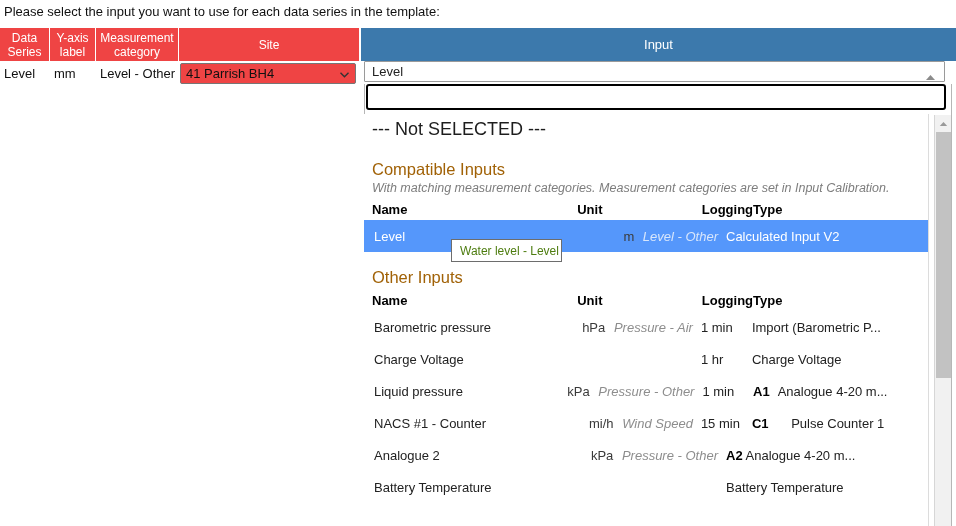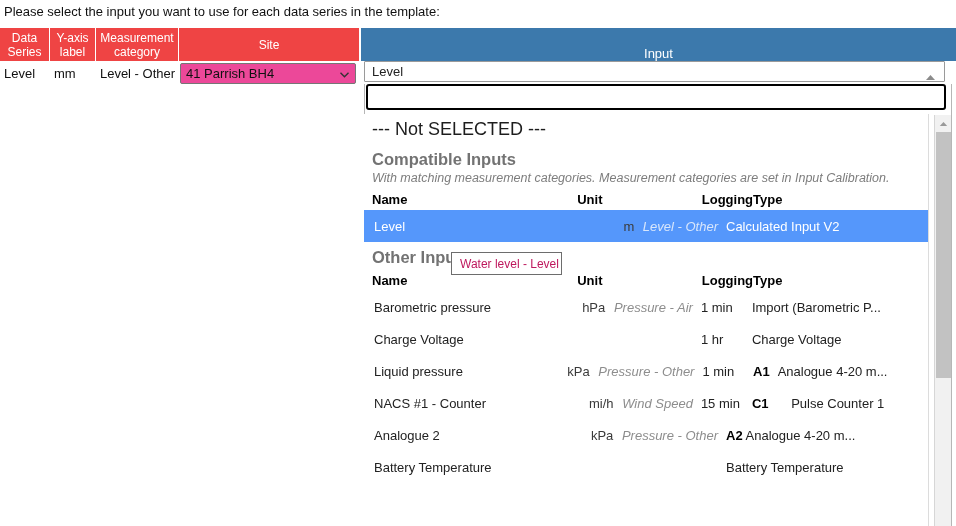--- a/index.html
+++ b/index.html
@@ -82,21 +82,21 @@
   .td-data  { width: 50px; padding-left: 4px; }
   .td-yaxis { width: 46px; padding-left: 4px; }
   .td-meas  { width: 83px; justify-content: center; }
   .td-site  { width: 180px; padding-left: 1px; }
 
   .site-select {
     width: 176px;
     height: 21px;
     box-sizing: border-box;
     border: 1px solid #767676;
-    background: #ec4899;
+    background: #ef4444;
     border-radius: 2px;
     font-family: "Liberation Sans", sans-serif;
     font-size: 13px;
     color: #111111;
     padding: 0 20px 0 5px;
     position: relative;
     display: flex;
     align-items: center;
     appearance: none;
     cursor: default;
@@ -116,21 +116,21 @@
   .input-head {
     position: absolute;
     left: 361px;
     top: 28px;
     width: 595px;
     height: 33px;
     background: #3c79ac;
     color: #ffffff;
     font-size: 13px;
     display: flex;
-    align-items: flex-end;
+    align-items: center;
     justify-content: center;
     box-sizing: border-box;
   }
 
   
   .combo-display {
     position: absolute;
     left: 364px;
     top: 61px;
     width: 581px;
@@ -203,25 +203,25 @@
     height: 30px;
     display: flex;
     align-items: center;
     padding-left: 8px;
     font-size: 18px;
     color: #1d1d1d;
   }
 
   .group-title {
     font-size: 16.5px;
-    font-weight: bold;
-    color: #737373;
+    font-weight: normal;
+    color: #a16207;
     padding-left: 8px;
     line-height: 19px;
-    margin-top: 6px;
+    margin-top: 16px;
   }
   .group-sub {
     font-size: 12.5px;
     font-style: italic;
     color: #7d7d7d;
     padding-left: 8px;
     line-height: 16px;
     margin-top: 1px;
   }
 
@@ -257,28 +257,28 @@
   .col-head .c-type-head { padding-left: 3px; }
 
   .unit-sym { color: #3a3a3a; }
   .unit-cat { color: #8d8d8d; font-style: italic; }
   .type-code { font-weight: bold; color: #000000; }
 
   
   .tooltip {
     position: absolute;
     left: 451px;
-    top: 252px;
+    top: 239px;
     width: 111px;
     height: 23px;
     box-sizing: border-box;
     background: #ffffff;
     border: 1px solid #6d6d6d;
     font-size: 12px;
-    color: #be185d;
+    color: #4d7c0f;
     display: flex;
     align-items: center;
     padding-left: 8px;
     z-index: 50;
   }
 
   
   .scroll-track {
     position: absolute;
     left: 934px;

